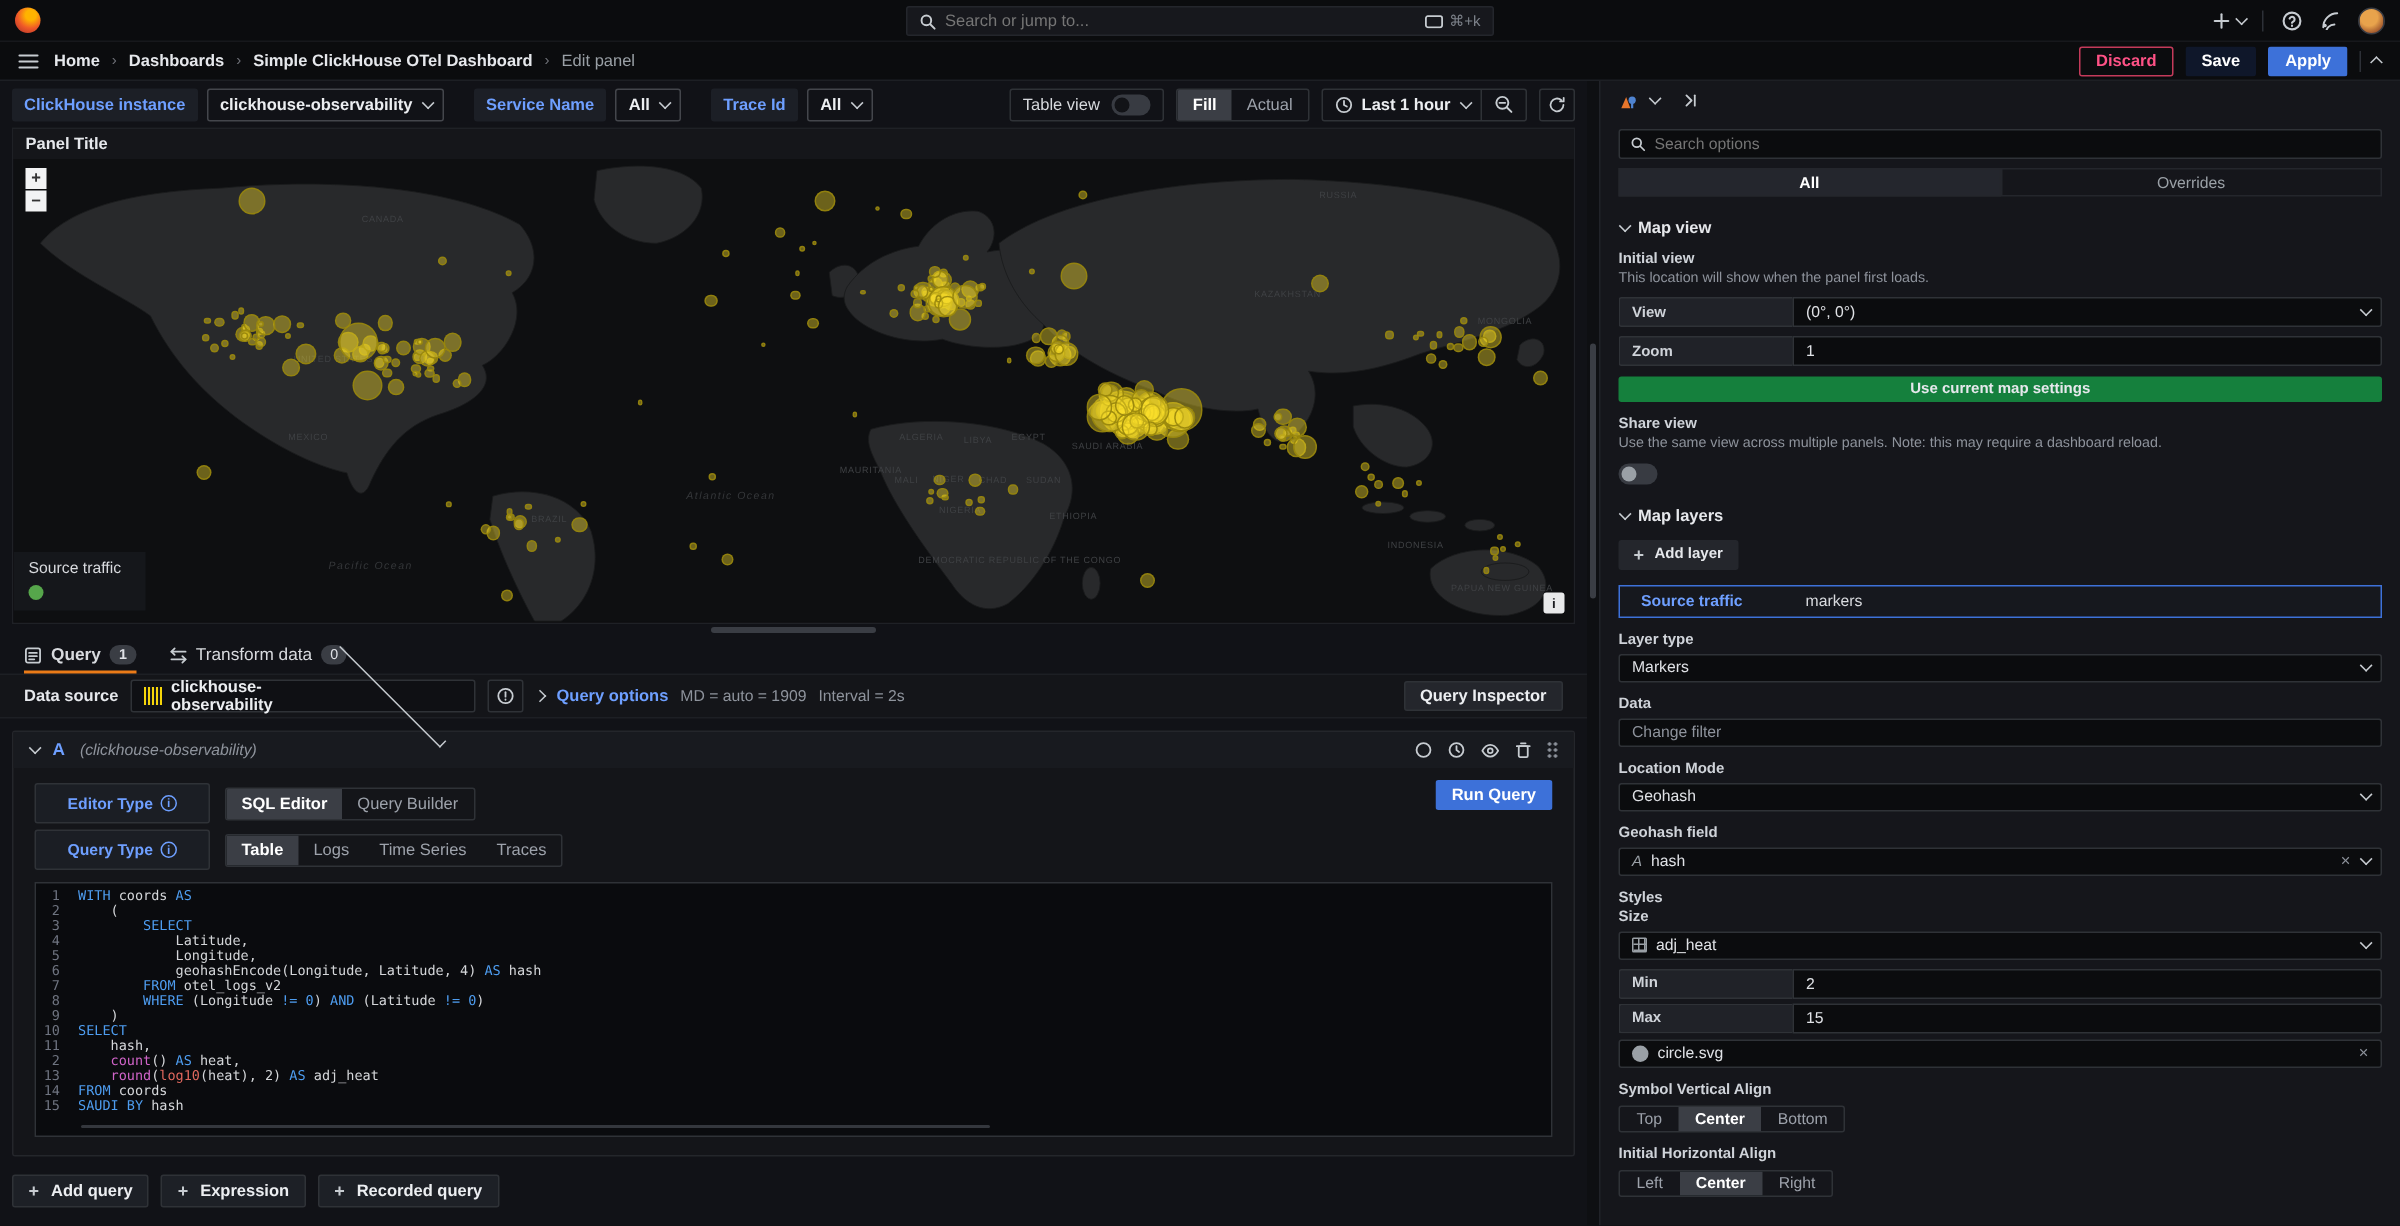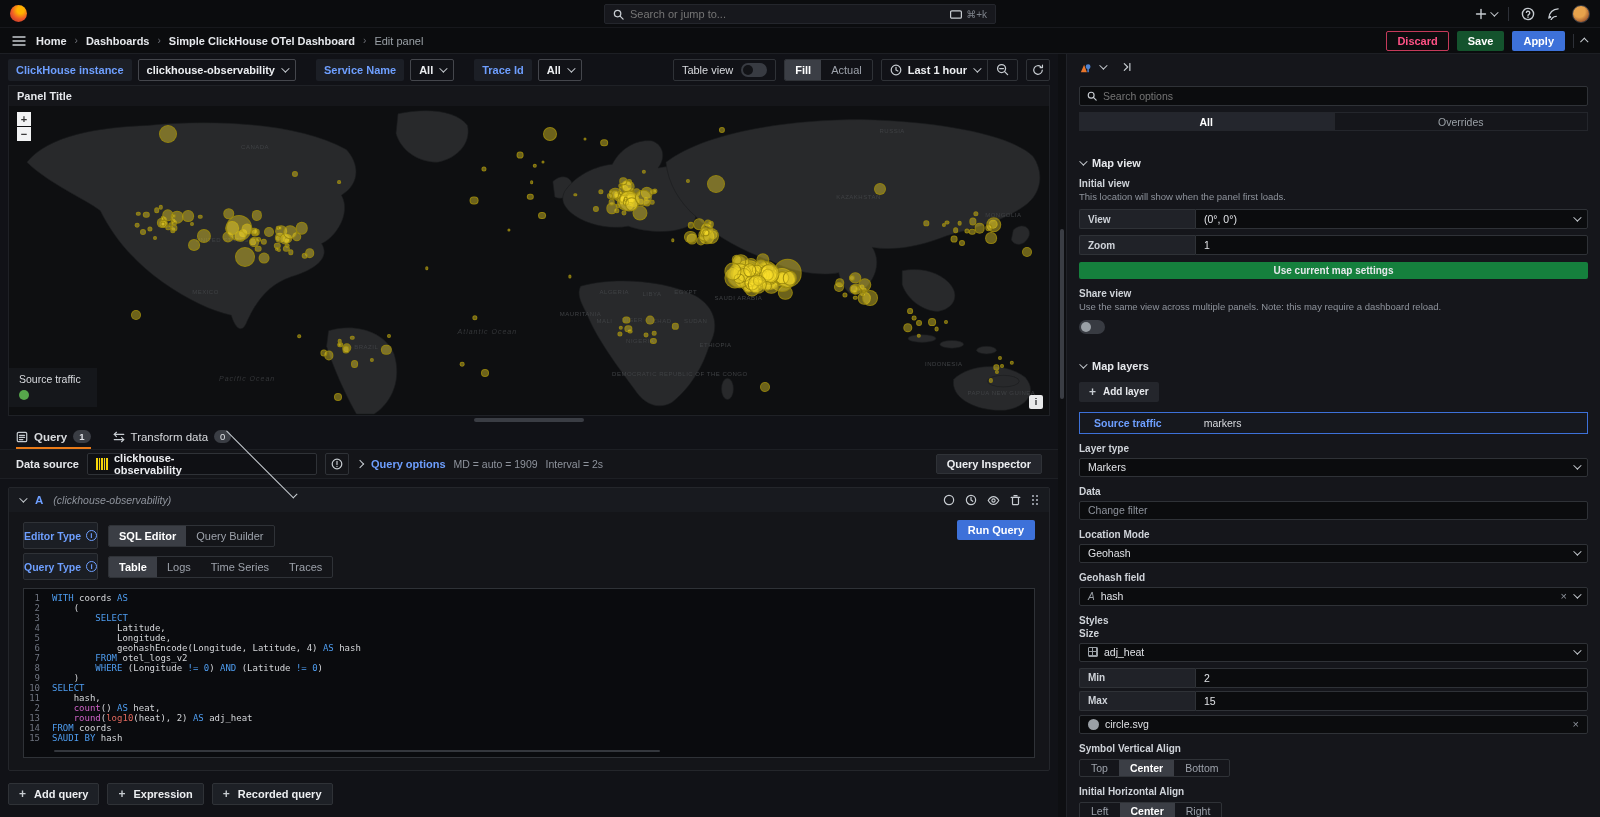--- a/index.html
+++ b/index.html
@@ -21,21 +21,21 @@
 
   
   .navbar { height:26px; background:#0b0c0e; display:flex; align-items:center; padding:0 12px; gap:10px; border-bottom:1px solid #1d1f24; }
   .crumbs { display:flex; align-items:center; gap:8px; font-size:11px; }
   .crumb { color:#e6e8ec; font-weight:600; }
   .crumb.last { color:#9aa0a6; font-weight:400; }
   .crumb-sep { color:#6e7077; font-size:10px; }
   .nav-right { margin-left:auto; display:flex; align-items:center; gap:8px; }
   .btn { border-radius:2px; font-size:11px; height:20px; padding:0 10px; display:inline-flex; align-items:center; justify-content:center; cursor:pointer; border:1px solid transparent; }
   .btn-discard { color:#ff5286; border-color:#c43a5a; background:transparent; font-weight:600; }
-  .btn-save { background:#14532d; color:#fff; font-weight:600; }
+  .btn-save { background:#0f172a; color:#fff; font-weight:600; }
   .btn-apply { background:#3d71d9; color:#fff; font-weight:600; }
 
   
   .content { display:flex; height:763px; }
   .main { flex:1; min-width:0; display:flex; flex-direction:column; background:#111217; }
   .vscroll { width:8px; background:#0e0f12; position:relative; }
   .vscroll .thumb { position:absolute; top:175px; left:2px; width:4px; height:170px; background:#3a3d44; border-radius:2px; }
   .sidebar { width:534px; background:#15161b; border-left:1px solid #202228; overflow:hidden; }
 
   
@@ -92,21 +92,21 @@
   .btn-inspector { margin-left:auto; background:#24262c; border:1px solid #2f3237; color:#eceef1; font-weight:600; }
 
   
   .q-card { margin:8px 8px 0 8px; border:1px solid #24262b; background:#141519; border-radius:2px; }
   .q-card-header { height:24px; display:flex; align-items:center; gap:10px; padding:0 10px; background:#181a1f; }
   .refid { color:#6e9fff; font-size:11.5px; font-weight:700; }
   .ds-hint { font-style:italic; color:#8e939c; font-size:10.5px; }
   .qh-icons { margin-left:auto; display:flex; align-items:center; gap:10px; }
   .q-card-body { padding:6px 14px 12px 14px; position:relative; }
   .etype-row { display:flex; align-items:center; margin-top:4px; }
-  .etype-label { height:27px; display:flex; align-items:center; gap:5px; padding:0 0; background:#1b1e24; border:1px solid #2f3237; border-radius:2px; color:#6e9fff; font-size:10.5px; font-weight:600; margin-right:10px; }
+  .etype-label { height:27px; display:flex; align-items:center; gap:5px; padding:0 21px; background:#1b1e24; border:1px solid #2f3237; border-radius:2px; color:#6e9fff; font-size:10.5px; font-weight:600; margin-right:10px; }
   .info-i { width:11px; height:11px; border:1px solid #6e9fff; border-radius:50%; color:#6e9fff; font-size:8px; display:flex; align-items:center; justify-content:center; }
   .run-query { position:absolute; right:14px; top:8px; background:#3d71d9; color:#fff; font-weight:600; }
   .code-box { margin-top:8px; border:1px solid #2f3237; background:#0a0b0e; padding:4px 0 14px 0; position:relative; }
   .code-line { display:flex; height:10px; align-items:center; font-family:"DejaVu Sans Mono","Liberation Mono",monospace; font-size:9px; }
   .gutter { width:28px; text-align:right; padding-right:12px; color:#6f7480; flex:none; }
   .code-text { white-space:pre; }
   .tk-k { color:#4e9df0; } .tk-w { color:#d4d6d9; } .tk-f { color:#d064c8; } .tk-f2 { color:#e0685e; } .tk-o { color:#4e9df0; }
   .code-hscroll { position:absolute; left:30px; bottom:5px; width:60%; height:2px; background:#34373d; border-radius:1px; }
   .q-footer { display:flex; gap:8px; padding:12px 8px; }
   .btn-sec { background:#1d2026; border:1px solid #2f3237; color:#eceef1; gap:6px; font-weight:600; height:22px; }
@@ -114,21 +114,21 @@
 
   
   .sb-header { height:26px; display:flex; align-items:center; gap:7px; padding:0 12px; }
   .sb-title { font-size:11.5px; font-weight:700; color:#e6e8ec; flex:1; }
   .sb-inner { padding:0 12px; }
   .sb-search { margin-top:6px; height:20px; background:#0b0c0e; border:1px solid #2f3237; border-radius:2px; display:flex; align-items:center; gap:6px; padding:0 7px; }
   .sb-search input { flex:1; border:none; outline:none; background:transparent; color:#9aa0a6; font-size:10.5px; }
   .opt-tabs { display:flex; margin-top:6px; }
   .opt-tab { flex:1; height:19px; display:flex; align-items:center; justify-content:center; font-size:10.5px; color:#9aa0a6; border:1px solid #24262c; cursor:pointer; }
   .opt-tab.active { background:#24262d; color:#fff; font-weight:600; }
-  .sb-section-h { display:flex; align-items:center; gap:7px; font-size:11px; font-weight:700; color:#e6e8ec; margin-top:26px; cursor:pointer; }
+  .sb-section-h { display:flex; align-items:center; gap:7px; font-size:11px; font-weight:700; color:#e6e8ec; margin-top:15px; cursor:pointer; }
   .sb-sub { font-size:10px; font-weight:700; color:#cfd3d9; margin-top:9px; }
   .sb-desc { font-size:9.5px; color:#8e939c; margin-top:2px; line-height:1.3; }
   .kv { display:flex; height:20px; margin-top:6px; }
   .kv-label { width:116px; display:flex; align-items:center; padding:0 8px; background:#202228; border:1px solid #2f3237; border-right:none; border-radius:2px 0 0 2px; font-size:10px; font-weight:600; color:#cfd3d9; }
   .kv-value { flex:1; display:flex; align-items:center; padding:0 8px; background:#0b0c0e; border:1px solid #2f3237; border-radius:0 2px 2px 0; font-size:10.5px; color:#e0e2e6; gap:6px; }
   .block-btn { margin-top:7px; width:100%; height:17px; background:#15803d; border:none; border-radius:2px; color:#e6e8ec; font-size:10px; font-weight:700; cursor:pointer; font-family:inherit; }
   .sb-toggle-row { margin-top:6px; }
   .add-layer { margin-top:10px; display:inline-flex; align-items:center; gap:5px; height:20px; padding:0 10px; background:#24262c; border-radius:2px; font-size:10px; font-weight:700; color:#e6e8ec; cursor:pointer; }
   .layer-row { margin-top:10px; height:22px; border:1px solid #3d71d9; background:#16181e; display:flex; align-items:center; padding:0 14px; gap:42px; cursor:pointer; }
   .layer-name { color:#6e9fff; font-size:10.5px; font-weight:700; }

